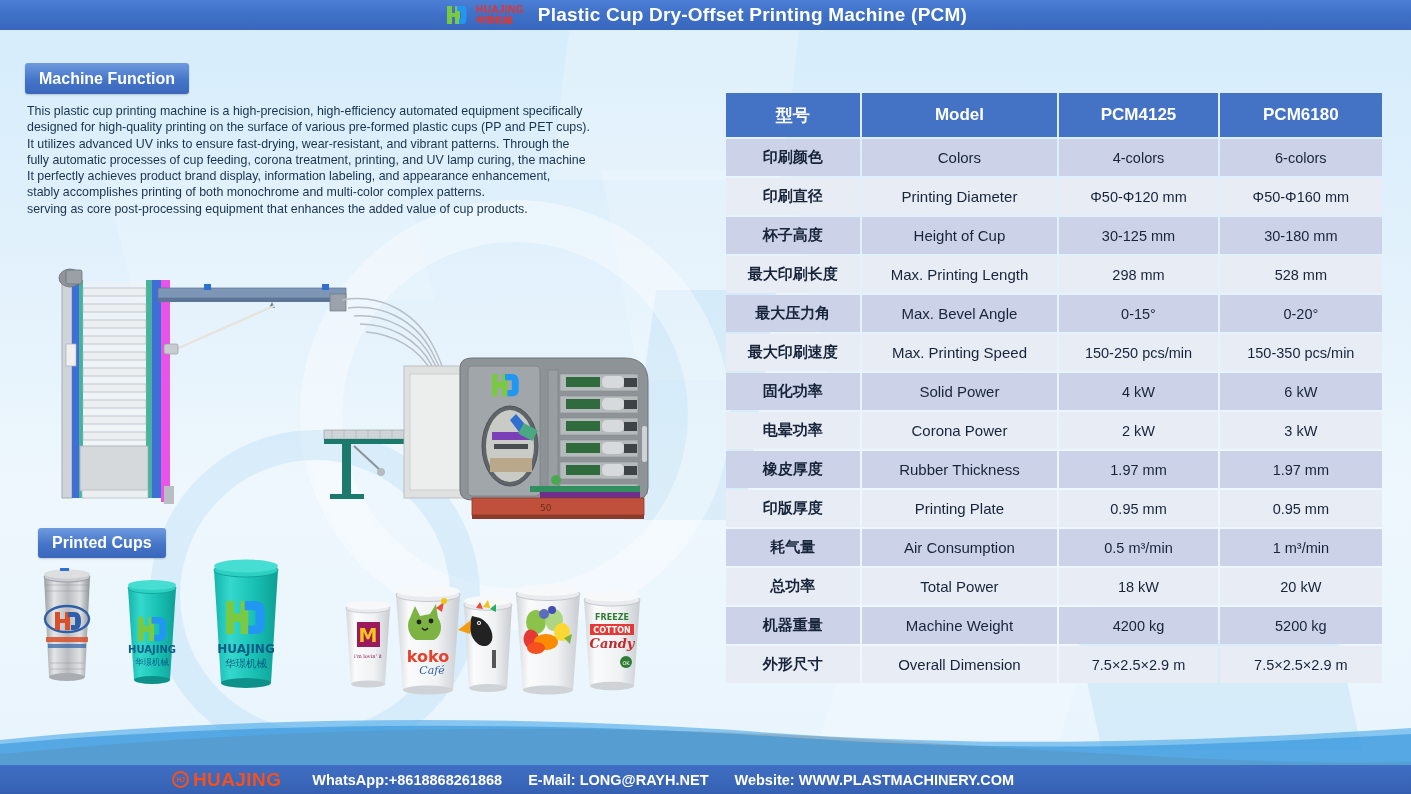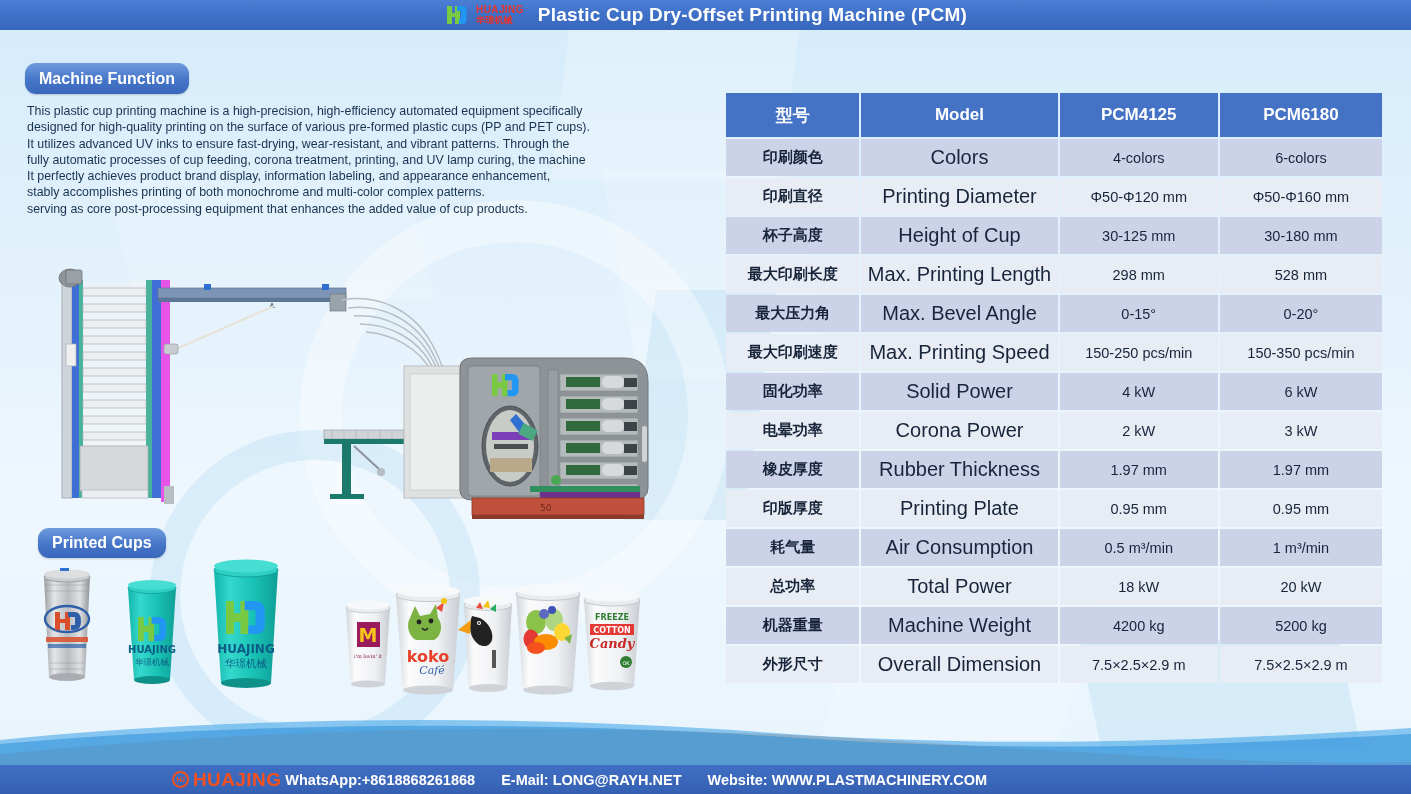--- a/index.html
+++ b/index.html
@@ -48,21 +48,21 @@
   }
   .hdr-title {
     font-size: 19px; font-weight: bold; color: #ffffff;
     letter-spacing: .2px; margin-left: 6px;
   }
 
   
   .badge {
     position: absolute;
     background: linear-gradient(180deg, #6f9ade 0%, #4575c8 55%, #3a67bb 100%);
-    border-radius: 11px;
+    border-radius: 3px;
     color: #fff; font-size: 16px; font-weight: bold;
     display: flex; align-items: center; justify-content: center;
     padding: 0 14px;
     box-shadow: 0 1px 2px rgba(0,0,0,.18);
     z-index: 12;
   }
   #badge-function { left: 25px; top: 63px; height: 31px; }
   #badge-cups     { left: 38px; top: 528px; height: 30px; }
 
   
@@ -90,21 +90,21 @@
     font-size: 17px; font-weight: bold; height: 44px;
   }
   .spec-table thead th.cn { font-size: 17px; }
   .col-cn    { width: 136px; }
   .col-en    { width: 198px; }
   .col-v1    { width: 160px; }
   .col-v2    { width: 164px; }
   .spec-table tbody tr.odd  td { background: #ccd2e8; }
   .spec-table tbody tr.even td { background: #e8ecf5; }
   .spec-table tbody td.cn { font-weight: bold; font-size: 15px; }
-  .spec-table tbody td.en { font-size: 20px; }
+  .spec-table tbody td.en { font-size: 15px; }
 
   
   #machine { position: absolute; left: 24px; top: 258px; width: 660px; height: 265px; z-index: 10; }
   #cups-left { position: absolute; left: 30px; top: 555px; width: 310px; height: 150px; z-index: 10; }
   #cups-right { position: absolute; left: 340px; top: 578px; width: 330px; height: 125px; z-index: 10; }
 
   
   .wave-wrap { position: absolute; left: 0; bottom: 0; width: 1411px; height: 110px; z-index: 14; }
   .footer {
     position: absolute; left: 0; bottom: 0; width: 1411px; height: 29px;
@@ -120,21 +120,21 @@
     width: 17px; height: 17px; border-radius: 50%;
     border: 2px solid #f4511e;
     display: flex; align-items: center; justify-content: center;
     font-size: 7px; font-weight: bold; color: #f4511e;
     letter-spacing: -.5px;
   }
   .foot-brand {
     font-size: 19px; font-weight: bold; color: #f4511e;
     letter-spacing: .4px;
   }
-  .foot-items { display: flex; align-items: center; margin-left: 4px; }
+  .foot-items { display: flex; align-items: center; margin-left: 31px; }
   .foot-item {
     font-size: 14.5px; font-weight: bold; color: #ffffff;
     margin-right: 26px; white-space: nowrap;
   }
 </style>
 </head>
 <body>
 
 <div id="page">
 

